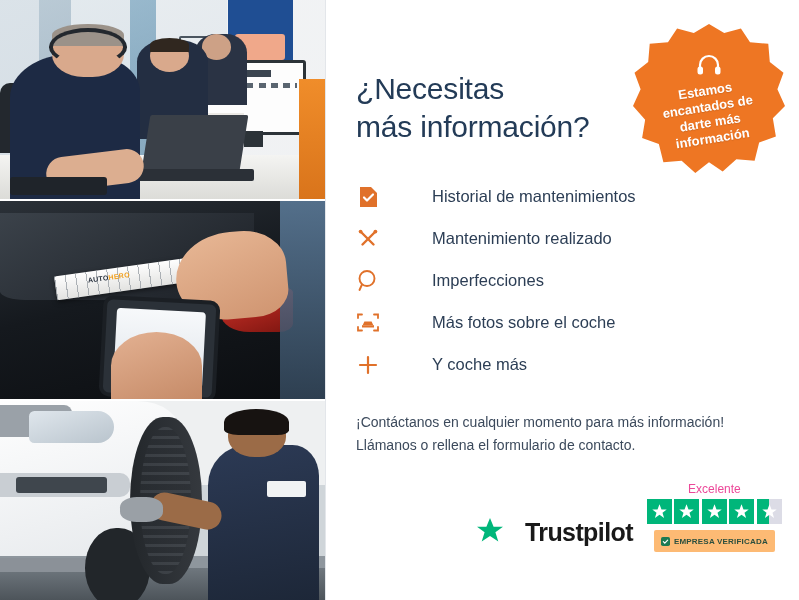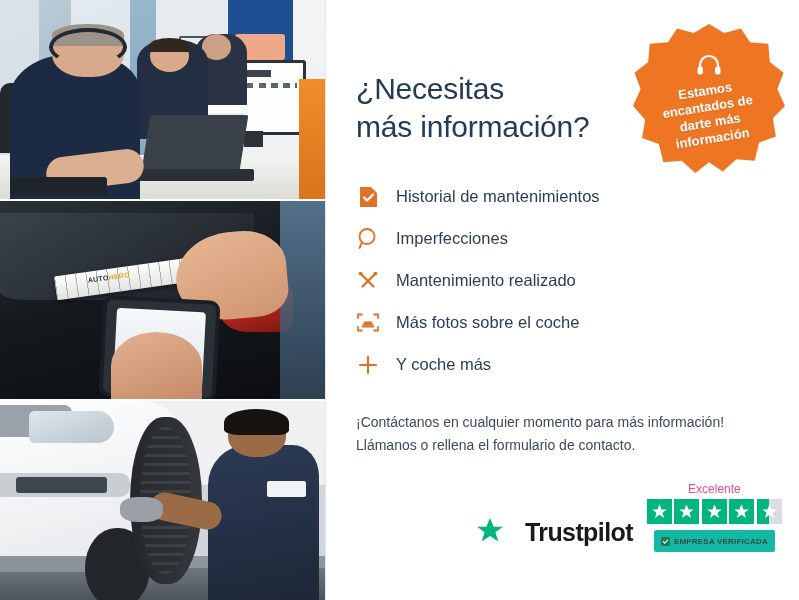--- a/index.html
+++ b/index.html
@@ -100,36 +100,36 @@
   .badge .bicon{ position:relative; z-index:2; margin-bottom:2px; }
   .badge .btext{
     position:relative; z-index:2; font-size:13px; font-weight:bold; line-height:1.24;
     transform:rotate(-9deg); text-shadow:0 1px 1px rgba(0,0,0,.12); padding:0 14px;
   }
 
   
   .features { margin-top:38px; display:flex; flex-direction:column; gap:18px; }
   .feature { display:flex; align-items:center; gap:16px; }
   .feature .ficon{ width:24px; height:24px; display:flex; align-items:center; justify-content:center; flex:0 0 24px; }
-  .feature .flabel{ color:#2c3e55; font-size:16.5px; }
+  .feature .flabel{ color:#2c3e55; font-size:16.5px;margin-left:36px; }
 
   .contact { margin-top:34px; color:#3c4a5c; font-size:14px; line-height:1.65; }
 
   
   .trust { position:absolute; left:150px; bottom:48px; display:flex; align-items:flex-end; gap:14px; }
   .tp-logo { display:flex; align-items:center; gap:21px; padding-bottom:4px;}
   .tp-name{ font-size:25px; font-weight:bold; color:#191919; letter-spacing:-.6px; }
   .tp-right{ display:flex; flex-direction:column; align-items:center; gap:3px;}
   .tp-excellent{ font-size:12px; color:#ec4899; }
   .stars{ display:flex; gap:2.5px; }
   .star-box{ width:25px; height:25px; background:#00b67a; display:flex; align-items:center; justify-content:center; position:relative; }
   .star-box.half{ background:#dcdce6; }
   .star-box.half .fillhalf{ position:absolute; left:0; top:0; width:50%; height:100%; background:#00b67a; }
   .star-box svg{ position:relative; z-index:2; }
-  .verified{ margin-top:3px; display:flex; align-items:center; gap:4px; background:#14b8a6; border-radius:2px; padding:2px 7px; }
+  .verified{ margin-top:3px; display:flex; align-items:center; gap:4px; background:#fdba74; border-radius:2px; padding:2px 7px; }
   .verified .vtext{ font-size:8px; font-weight:bold; color:#2b4f3e; letter-spacing:.2px; }
 </style>
 </head>
 <body>
 
 <div class="banner">
 
   <div class="photo-col">
 
     <div class="photo p1">
@@ -219,38 +219,38 @@
           <svg width="21" height="24" viewBox="0 0 21 24">
             <path d="M2 2h11l6 6v14H2z" fill="#e0712a"></path>
             <path d="M6 12.5l3 3 6-6" stroke="#ffffff" stroke-width="2.2" fill="none" stroke-linecap="round" stroke-linejoin="round"></path>
           </svg>
         </span>
         <span class="flabel">Historial de mantenimientos</span>
       </div>
 
       <div class="feature">
         <span class="ficon">
-          <svg width="23" height="23" viewBox="0 0 23 23" fill="none" stroke="#e0712a" stroke-width="1.9">
-            <circle cx="10" cy="9.5" r="7.5"></circle>
-            <path d="M5 15.5L2.5 21" stroke-linecap="round"></path>
-          </svg>
-        </span>
-        <span class="flabel">Imperfecciones</span>
-      </div>
-
-      <div class="feature">
-        <span class="ficon">
           <svg width="24" height="24" viewBox="0 0 24 24" fill="none" stroke="#e0712a" stroke-width="2.4" stroke-linecap="round">
             <path d="M4.5 4.5l13 13"></path>
             <path d="M19.5 4.5L6.5 17.5"></path>
             <circle cx="4.6" cy="4.6" r="1.9" fill="#e0712a" stroke="none"></circle>
             <circle cx="19.4" cy="4.6" r="1.9" fill="#e0712a" stroke="none"></circle>
           </svg>
         </span>
         <span class="flabel">Mantenimiento realizado</span>
+      </div>
+
+      <div class="feature">
+        <span class="ficon">
+          <svg width="23" height="23" viewBox="0 0 23 23" fill="none" stroke="#e0712a" stroke-width="1.9">
+            <circle cx="10" cy="9.5" r="7.5"></circle>
+            <path d="M5 15.5L2.5 21" stroke-linecap="round"></path>
+          </svg>
+        </span>
+        <span class="flabel">Imperfecciones</span>
       </div>
 
       <div class="feature">
         <span class="ficon">
           <svg width="24" height="23" viewBox="0 0 24 23" fill="none" stroke="#e0712a" stroke-width="1.8" stroke-linecap="round">
             <path d="M2 7V3.5h4M22 7V3.5h-4M2 16v3.5h4M22 16v3.5h-4"></path>
             <path d="M6 14.2h12v2.3H6z" fill="#e0712a" stroke="none"></path>
             <path d="M6.8 14l1.6-3.4h7.2l1.6 3.4" fill="#e0712a" stroke="none"></path>
           </svg>
         </span>

